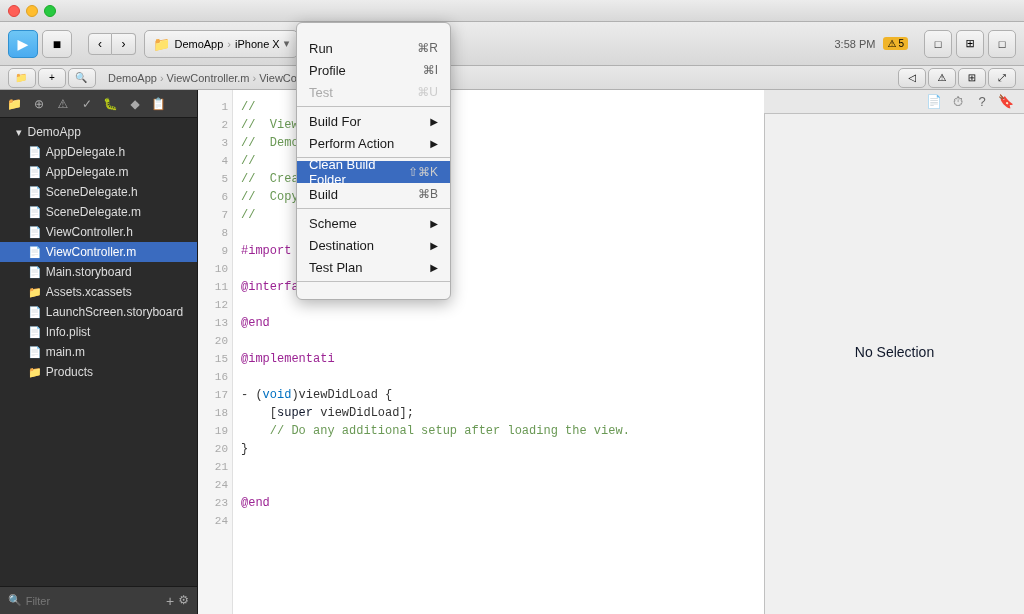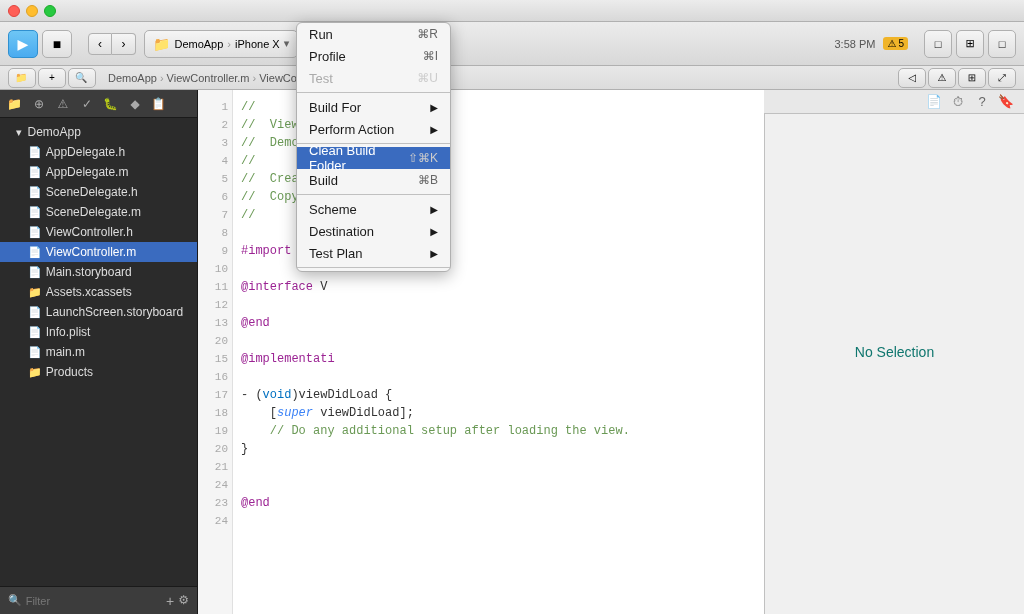--- a/index.html
+++ b/index.html
@@ -199,21 +199,21 @@
     .inspector-panel {
       width: 260px;
       background: #f0f0f0;
       border-left: 1px solid #c0c0c0;
       display: flex;
       align-items: center;
       justify-content: center;
     }
 
     .no-selection-text {
-      color: #0f766e;
+      color: #0f172a;
       font-size: 14px;
     }
 
     
     .dropdown-overlay {
       position: absolute;
       top: 0;
       left: 0;
       width: 100%;
       height: 100%;
@@ -223,21 +223,21 @@
 
     .dropdown-menu {
       position: absolute;
       top: 22px;
       left: 296px;
       width: 155px;
       background: #f5f5f5;
       border: 1px solid #b0b0b0;
       border-radius: 6px;
       box-shadow: 0 4px 16px rgba(0,0,0,0.3);
-      padding: 0 0;
+      padding: 14px 0;
       pointer-events: all;
       z-index: 200;
     }
 
     .menu-item {
       height: 22px;
       display: flex;
       align-items: center;
       padding: 0 12px;
       cursor: pointer;
@@ -484,21 +484,21 @@
         <div class="code-line"></div>
         <div class="code-line"><span style="color:#9b2393;">#import</span> <span style="color:#c41a16;">"Vie</span></div>
         <div class="code-line"></div>
         <div class="code-line"><span style="color:#9b2393;">@interface</span> V</div>
         <div class="code-line"></div>
         <div class="code-line"><span style="color:#9b2393;">@end</span></div>
         <div class="code-line"></div>
         <div class="code-line"><span style="color:#9b2393;">@implementati</span></div>
         <div class="code-line"></div>
         <div class="code-line">- (<span style="color:#0070c1;">void</span>)viewDidLoad {</div>
-        <div class="code-line">    [<span style="color:#3b82f6;font-style:italic;">super</span> viewDidLoad];</div>
+        <div class="code-line">    [<span style="color:#0f172a;">super</span> viewDidLoad];</div>
         <div class="code-line comment">    // Do any additional setup after loading the view.</div>
         <div class="code-line">}</div>
         <div class="code-line"></div>
         <div class="code-line"></div>
         <div class="code-line"><span style="color:#9b2393;">@end</span></div>
         <div class="code-line"></div>
       </div>
     </div>
   </div>
 

